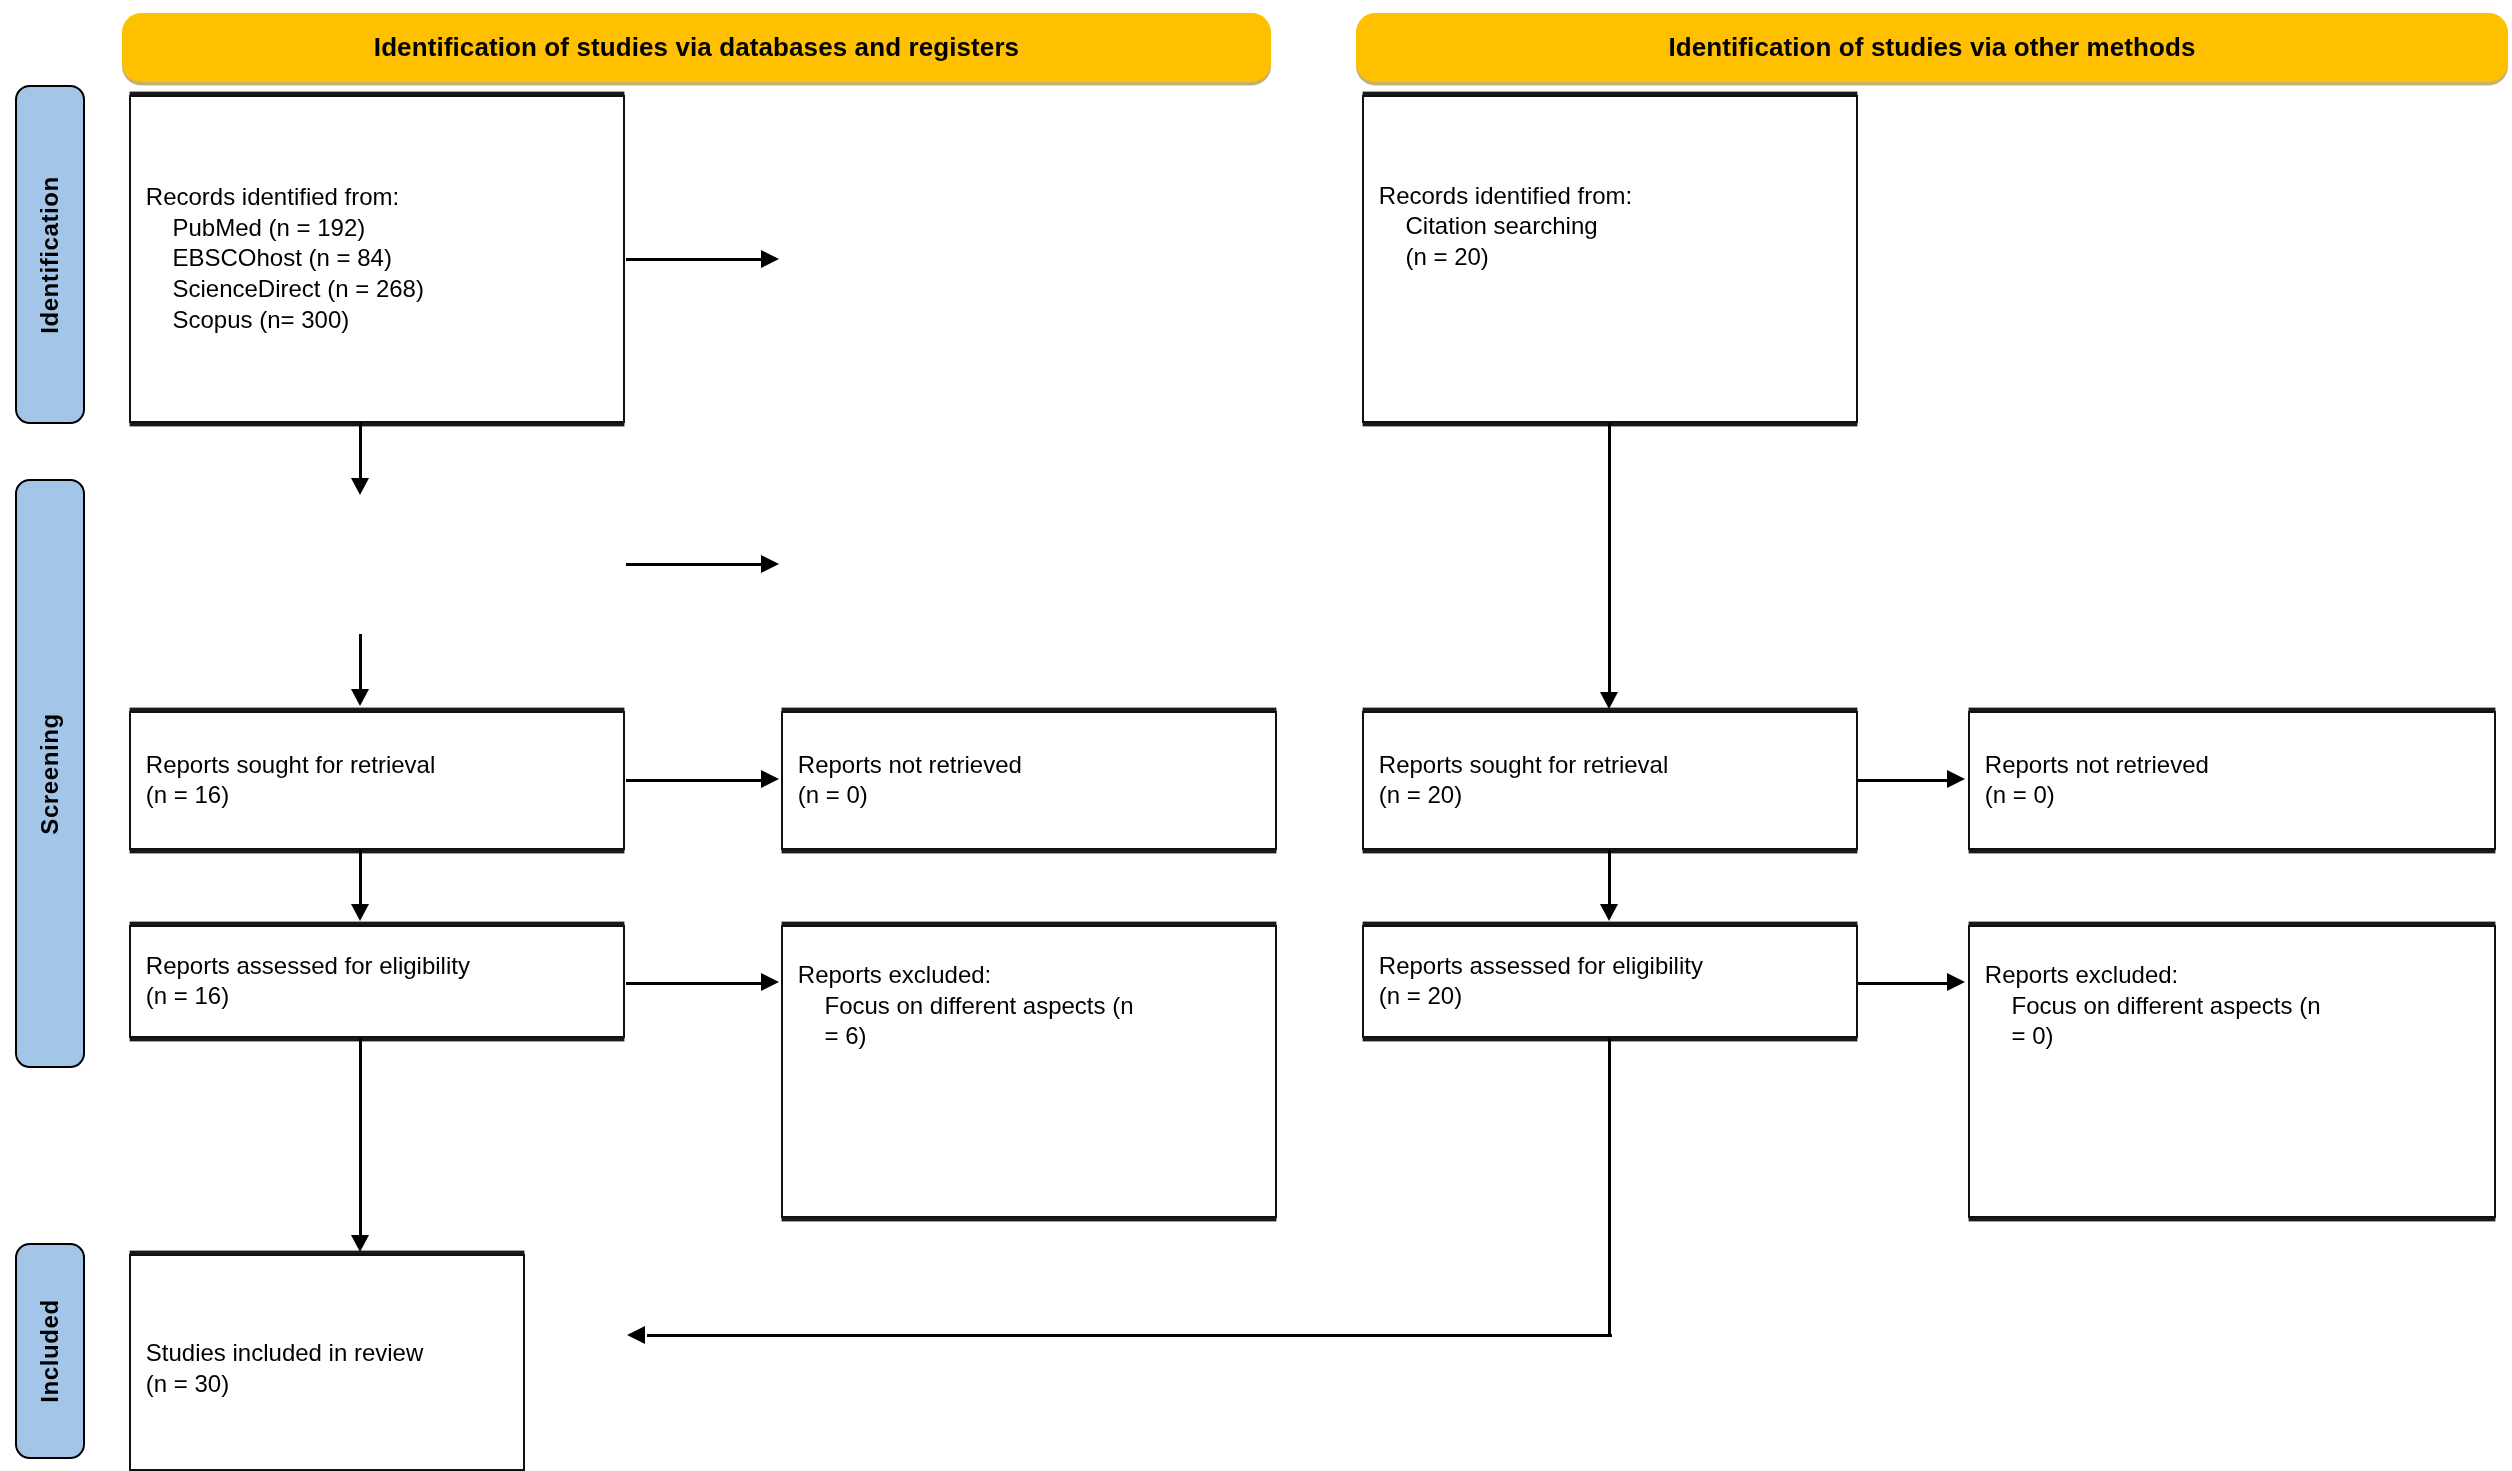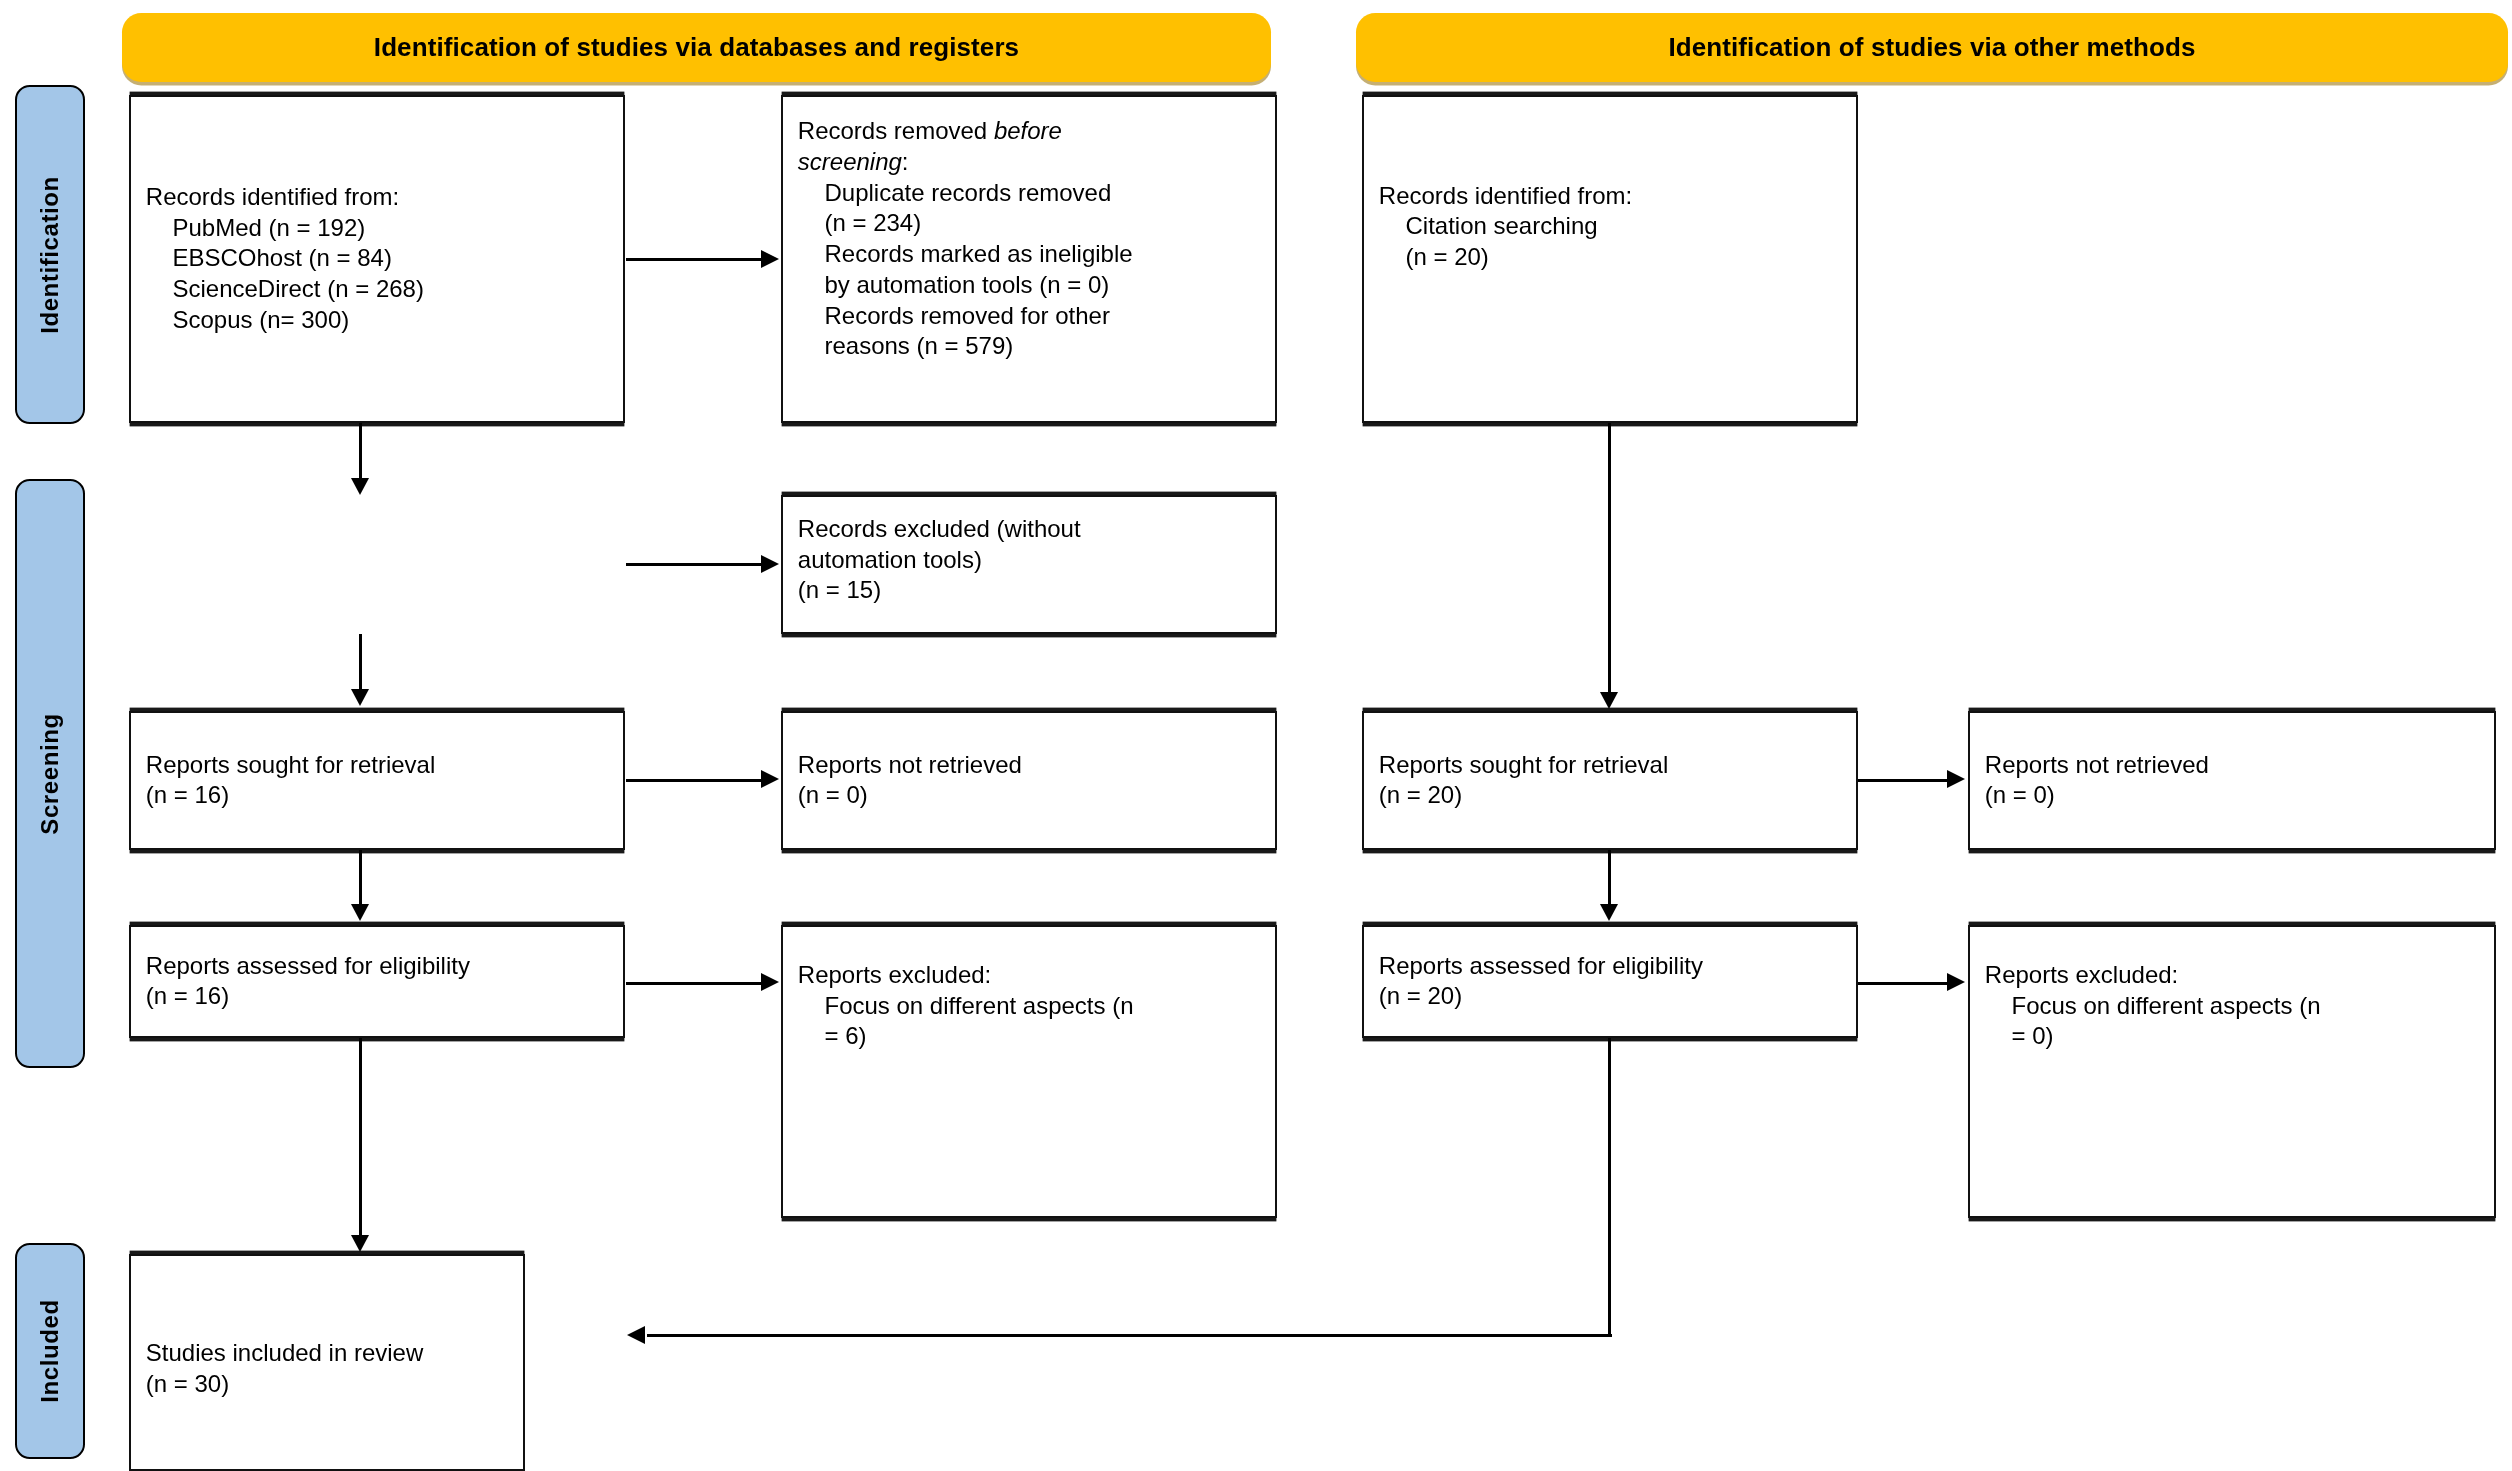--- a/index.html
+++ b/index.html
@@ -142,43 +142,28 @@
   </div>
 
   <div class="box vmid" style="left:129px; top:95px; width:496px; height:328px;">
     <div class="btxt">Records identified from:
     PubMed (n = 192)
     EBSCOhost (n = 84)
     ScienceDirect (n = 268)
     Scopus (n= 300)</div>
   </div>
 
-  <div class="box vtop" style="left:781px; top:95px; width:496px; height:328px;">
-    <div class="btxt" style="top:19.3px; transform:none;">Records removed <i>before</i>
-<i>screening</i>:
-    Duplicate records removed
-    (n = 234)
-    Records marked as ineligible
-    by automation tools (n = 0)
-    Records removed for other
-    reasons (n = 579)</div>
-  </div>
 
   <div class="hline" style="left:626px; top:258px; width:136px;"></div>
   <div class="arrow-right" style="left:761px; top:250px;"></div>
 
   <div class="vline" style="left:359px; top:423px; width:2.8px; height:57px;"></div>
   <div class="arrow-down" style="left:351px; top:478px;"></div>
 
 
-  <div class="box vtop" style="left:781px; top:495px; width:496px; height:139px;">
-    <div class="btxt" style="top:17px; transform:none;">Records excluded (without
-automation tools)
-(n = 15)</div>
-  </div>
 
   <div class="hline" style="left:626px; top:563px; width:136px;"></div>
   <div class="arrow-right" style="left:761px; top:555px;"></div>
 
   <div class="vline" style="left:359px; top:634px; width:2.8px; height:57px;"></div>
   <div class="arrow-down" style="left:351px; top:689px;"></div>
 
   <div class="box vmid" style="left:129px; top:711px; width:496px; height:139px;">
     <div class="btxt">Reports sought for retrieval
 (n = 16)</div>

